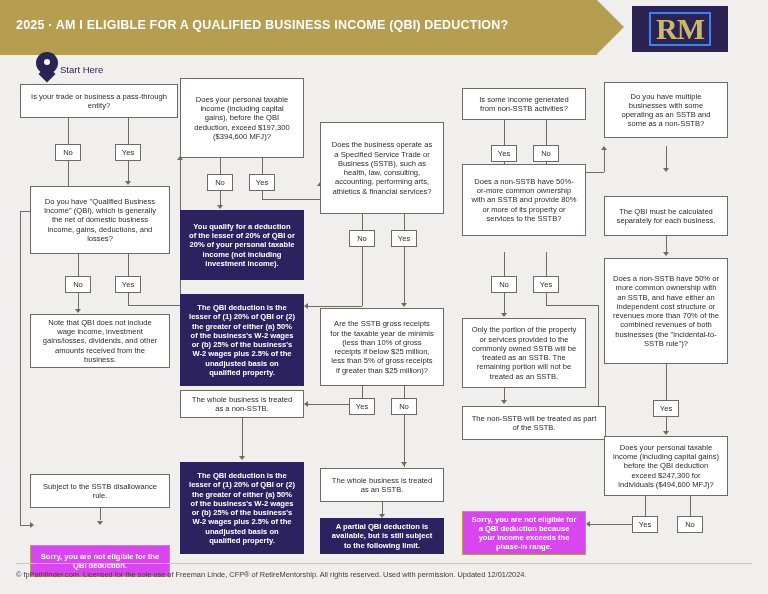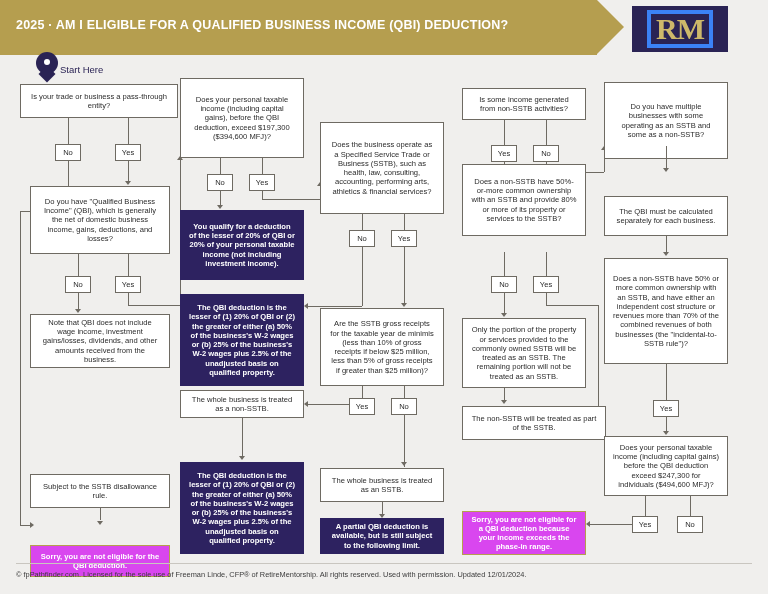--- a/index.html
+++ b/index.html
@@ -30,21 +30,21 @@
   .logo-box{
     position:absolute;left:632px;top:6px;width:96px;height:46px;
     background:#2a2354;
   }
   .logo-mark{
     position:absolute;left:0;top:0;width:96px;height:46px;
     color:#cdb86a;font-family:"Liberation Serif",serif;
     font-size:30px;font-weight:bold;letter-spacing:-1px;
     display:flex;align-items:center;justify-content:center;
   }
-  .logo-mark span{display:inline-block;border:4px solid #3b82f6;padding:0 5px;line-height:30px;}
+  .logo-mark span{display:inline-block;border:2px solid #3b82f6;padding:0 5px;line-height:30px;}
 
   
   .pin{position:absolute;left:36px;top:52px;width:22px;height:30px;}
   .pin .head{
     position:absolute;left:0;top:0;width:22px;height:22px;border-radius:50%;
     background:#2a2354;
   }
   .pin .tip{
     position:absolute;left:5px;top:16px;width:12px;height:12px;
     background:#2a2354;transform:rotate(45deg);
@@ -252,21 +252,21 @@
   <div class="ln lnh" style="left:590px;top:423px;width:8px;"></div>
   <div class="arw l" style="left:586px;top:420px;"></div>
 
   <div class="node" style="left:462px;top:406px;width:144px;height:34px;">The non-SSTB will be treated as part of the SSTB.</div>
 
   <div class="ln lnv" style="left:504px;top:388px;height:12px;"></div>
   <div class="arw d" style="left:501px;top:400px;"></div>
 
   <div class="node gold" style="left:462px;top:492px;width:124px;height:44px;">Sorry, you are not eligible for a QBI deduction because your income exceeds the phase-in range.</div>
 
-  <div class="node" style="left:604px;top:82px;width:124px;height:77px;">Do you have multiple businesses with some operating as an SSTB and some as a non-SSTB?</div>
+  <div class="node" style="left:604px;top:82px;width:124px;height:56px;">Do you have multiple businesses with some operating as an SSTB and some as a non-SSTB?</div>
 
   <div class="ln lnv" style="left:666px;top:146px;height:22px;"></div>
   <div class="arw d" style="left:663px;top:168px;"></div>
 
   <div class="node" style="left:604px;top:196px;width:124px;height:40px;">The QBI must be calculated separately for each business.</div>
 
   <div class="ln lnv" style="left:666px;top:236px;height:16px;"></div>
   <div class="arw d" style="left:663px;top:252px;"></div>
 
   <div class="node" style="left:604px;top:258px;width:124px;height:106px;">Does a non-SSTB have 50% or more common ownership with an SSTB, and have either an independent cost structure or revenues more than 70% of the combined revenues of both businesses (the "incidental-to-SSTB rule")?</div>

